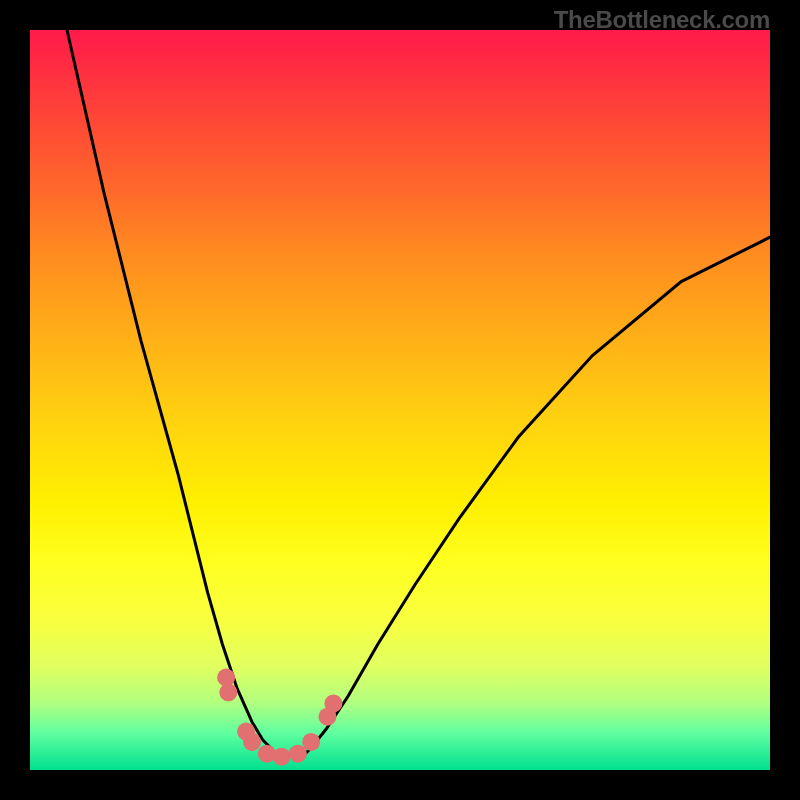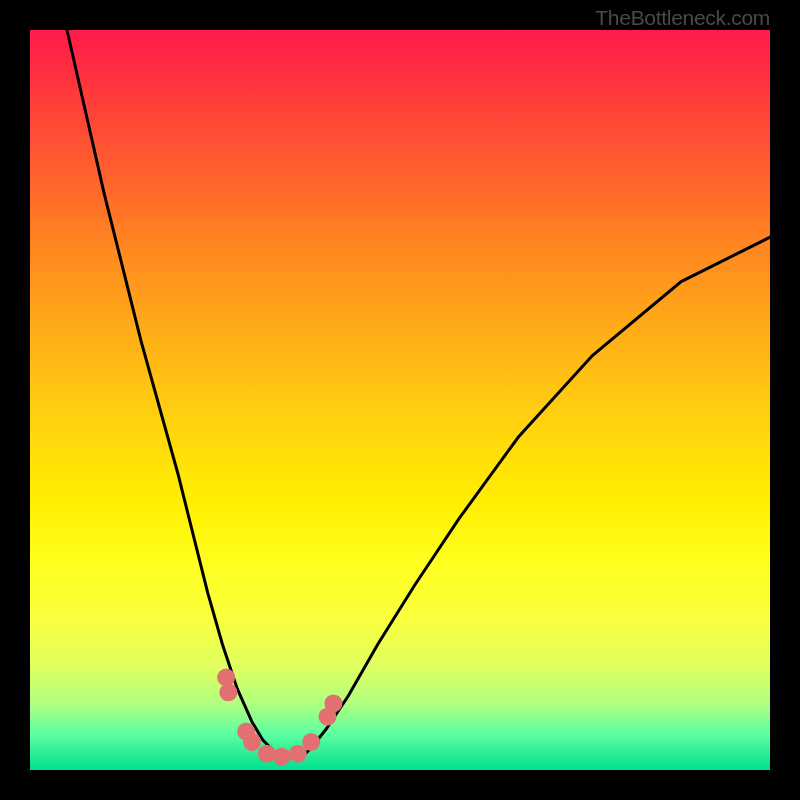--- a/index.html
+++ b/index.html
@@ -32,22 +32,22 @@
       #b0ff80 91%,
       #60ffa0 95%,
       #00e090 100%
     );
   }
   .watermark {
     position: absolute;
     top: 6px;
     right: 30px;
     font-family: Arial, Helvetica, sans-serif;
-    font-size: 21px;
-    font-weight: 400;
+    font-size: 24px;
+    font-weight: 700;
     color: #4a4a4a;
     letter-spacing: -0.3px;
   }
   svg {
     position: absolute;
     left: 0;
     top: 0;
   }
 </style>
 </head>

